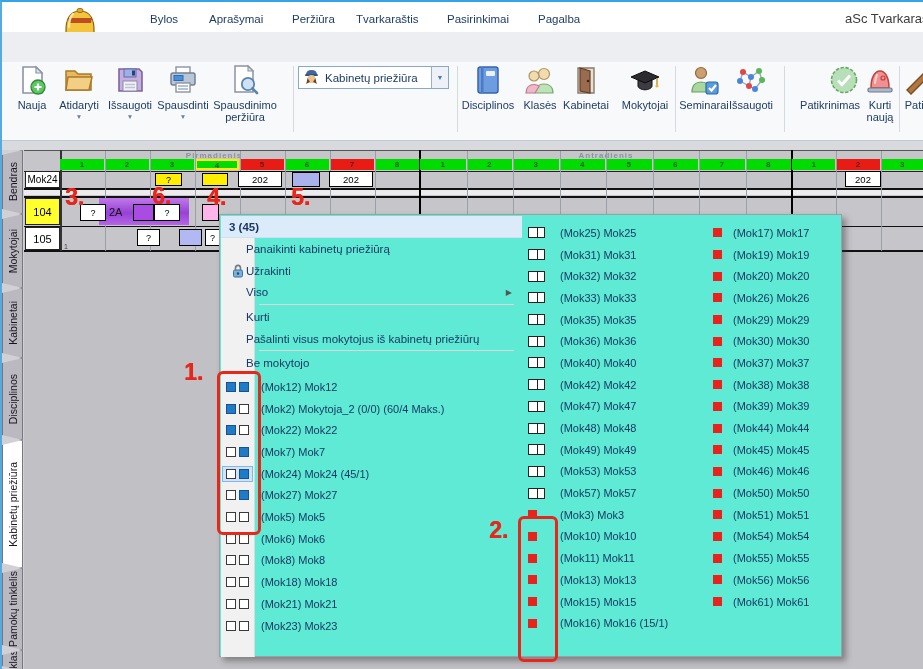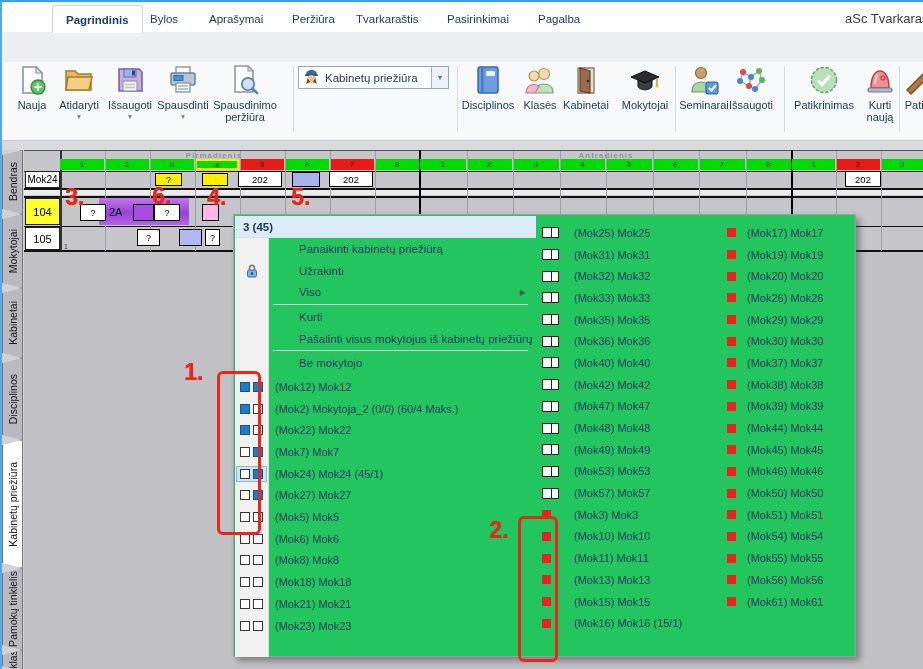--- a/index.html
+++ b/index.html
@@ -49,31 +49,31 @@
   .numcell.r{background:#e81c14;color:#5e1c16;}
   .numcell.sel{border:2px solid #ffe80a;line-height:9px;}
   .rowlabel{position:absolute;left:23px;width:35px;border:1px solid #222;box-sizing:border-box;
             display:flex;align-items:center;justify-content:center;color:#000;}
   .card{position:absolute;border:1.4px solid #000;box-sizing:border-box;display:flex;align-items:center;
         justify-content:center;font-size:9px;color:#000;}
   .block2a{position:absolute;background:linear-gradient(180deg,#c07ae8 0%,#9741d6 55%,#b565e6 100%);
            display:flex;align-items:center;font-size:11px;color:#111;}
   .rownote{position:absolute;font-size:7px;color:#444;}
   
-  .cmenu{left:231px;top:212px;width:623px;height:443px;background:#22c55e;border:1px solid #9aa0a6;
+  .cmenu{left:217px;top:212px;width:623px;height:443px;background:#5eead4;border:1px solid #9aa0a6;
          box-shadow:4px 4px 6px rgba(50,50,50,.45);box-sizing:border-box;}
   .cgutter{position:absolute;left:1px;top:1px;width:33px;height:441px;background:#f1f1f2;border-right:1px solid #dadada;}
   .chead{position:absolute;left:1px;top:1px;width:301px;height:22px;background:#dcebfa;border-bottom:1px solid #cfe0f2;
          font-size:11.5px;font-weight:600;color:#17365d;line-height:22px;padding-left:8px;box-sizing:border-box;}
   .ccol{position:absolute;top:1px;}
   .ccol1{left:1px;top:23px;width:301px;}
   .ccol2{left:302px;top:7px;width:185px;}
   .ccol3{left:487px;top:7px;width:135px;}
   .mi{position:relative;height:21.7px;display:flex;align-items:center;font-size:11.5px;color:#173a63;cursor:default;}
-  .mi .txt{padding-left:64px;white-space:nowrap;}
+  .mi .txt{padding-left:25px;white-space:nowrap;}
   .mi .gico{position:absolute;left:0;width:33px;display:flex;justify-content:center;}
   .mi .sub{position:absolute;right:10px;font-size:8px;color:#555;}
   .msep{height:3px;display:flex;align-items:center;}
   .msep div{height:1px;background:#d9d9d9;margin-left:38px;width:255px;}
   .ti{position:relative;height:21.7px;display:flex;align-items:center;font-size:11px;color:#173a63;}
   .ccol1 .ti .txt{padding-left:40px;white-space:nowrap;}
   .ccol2 .ti .txt{padding-left:38px;white-space:nowrap;}
   .ccol3 .ti .txt{padding-left:26px;white-space:nowrap;}
   .ccol1 .ti .gico{position:absolute;left:0;width:33px;display:flex;justify-content:center;}
   .ccol2 .ti .gico{position:absolute;left:6px;}
@@ -103,23 +103,20 @@
     <svg viewBox="0 0 50 34" width="50" height="34">
       <ellipse cx="25" cy="30" rx="15" ry="3.4" fill="#c8921e" stroke="#8a5f0c" stroke-width="1"></ellipse>
       <path d="M25 3 C14 3 11 13 11 22 L11 28 L39 28 L39 22 C39 13 36 3 25 3 Z" fill="#f4c53a" stroke="#8a5f0c" stroke-width="1.2"></path>
       <path d="M13 10 L37 10 L36 15 L14 15 Z" fill="#b03a1e" opacity="0.85"></path>
       <path d="M18 6 C15 9 14 14 14 19" stroke="#fbe69a" stroke-width="2.4" fill="none" stroke-linecap="round"></path>
       <rect x="22" y="0.5" width="6" height="4" rx="2" fill="#e0a928" stroke="#8a5f0c" stroke-width="0.8"></rect>
     </svg>
   </div>
 
   <div class="abs tabrow"></div>
-  <div class="rtab active" style="left:50px;">
-      <span>Pagrindinis</span>
-    </div>
   <div class="rtab" style="left:135px;">
       <span>Bylos</span>
     </div>
   <div class="rtab" style="left:194px;">
       <span>Aprašymai</span>
     </div>
   <div class="rtab" style="left:277px;">
       <span>Peržiūra</span>
     </div>
   <div class="rtab" style="left:341px;">
@@ -231,21 +228,21 @@
               <circle cx="8" cy="8" r="3" fill="#e04848"></circle>
               <circle cx="24" cy="7" r="3" fill="#58b858"></circle>
               <circle cx="27" cy="16" r="3" fill="#58b858"></circle>
               <circle cx="16" cy="13" r="3" fill="#4a86d8"></circle>
               <circle cx="5" cy="17" r="3" fill="#4a86d8"></circle>
               <circle cx="14" cy="22" r="3" fill="#e04848"></circle>
               <circle cx="20" cy="25" r="3" fill="#4a86d8"></circle>
             </svg></div>
           <div class="rlb">Išsaugoti</div>
         </div>
-        <div class="rbtn" style="left: 786px; width: 72px;">
+        <div class="rbtn" style="left: 786px; width: 72px; align-items: flex-end;">
           <div class="ric"><svg viewBox="0 0 32 32">
               <circle cx="16" cy="16" r="12.5" fill="#b8e0b8" stroke="#6aa86a" stroke-width="1.6" stroke-dasharray="3.4 1.6"></circle>
               <path d="M10 16.5l4 4 8-9" stroke="#fff" stroke-width="3" fill="none"></path>
             </svg></div>
           <div class="rlb">Patikrinimas</div>
         </div>
         <div class="rbtn" style="left: 856px; width: 44px;">
           <div class="ric"><svg viewBox="0 0 32 32">
               <path d="M7 24 C7 13 11 7 16 7 C21 7 25 13 25 24 Z" fill="#f09090" stroke="#c04040" stroke-width="1.5"></path>
               <path d="M13 11 Q11.5 14 11 19" stroke="#fbd0d0" stroke-width="2.2" fill="none" stroke-linecap="round"></path>

